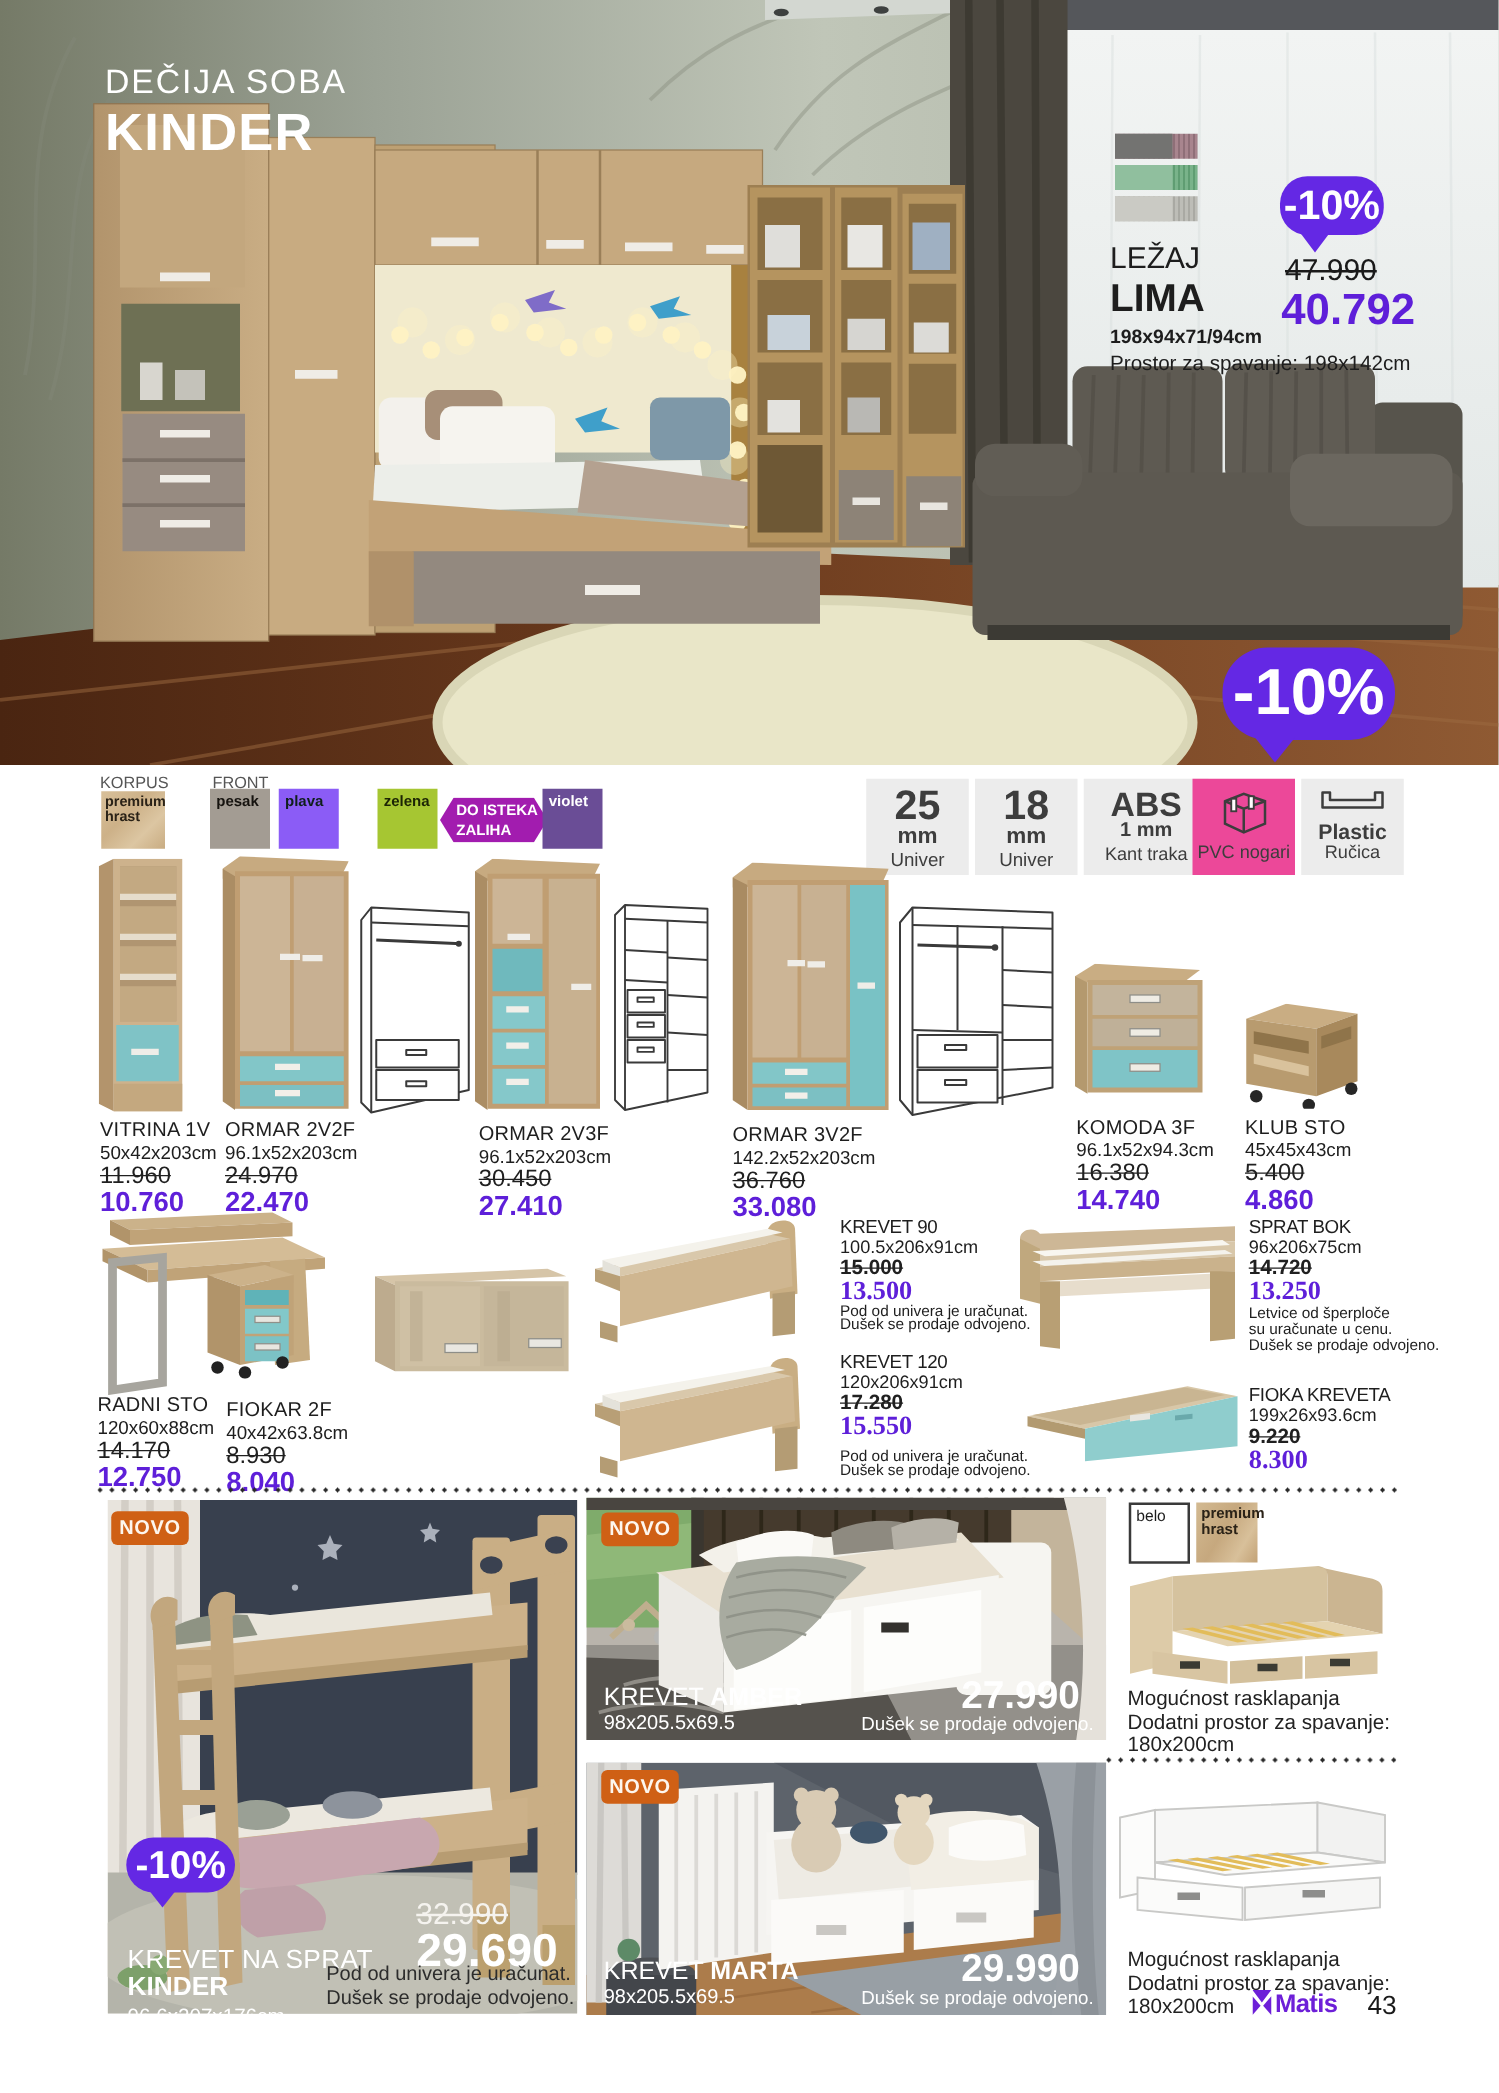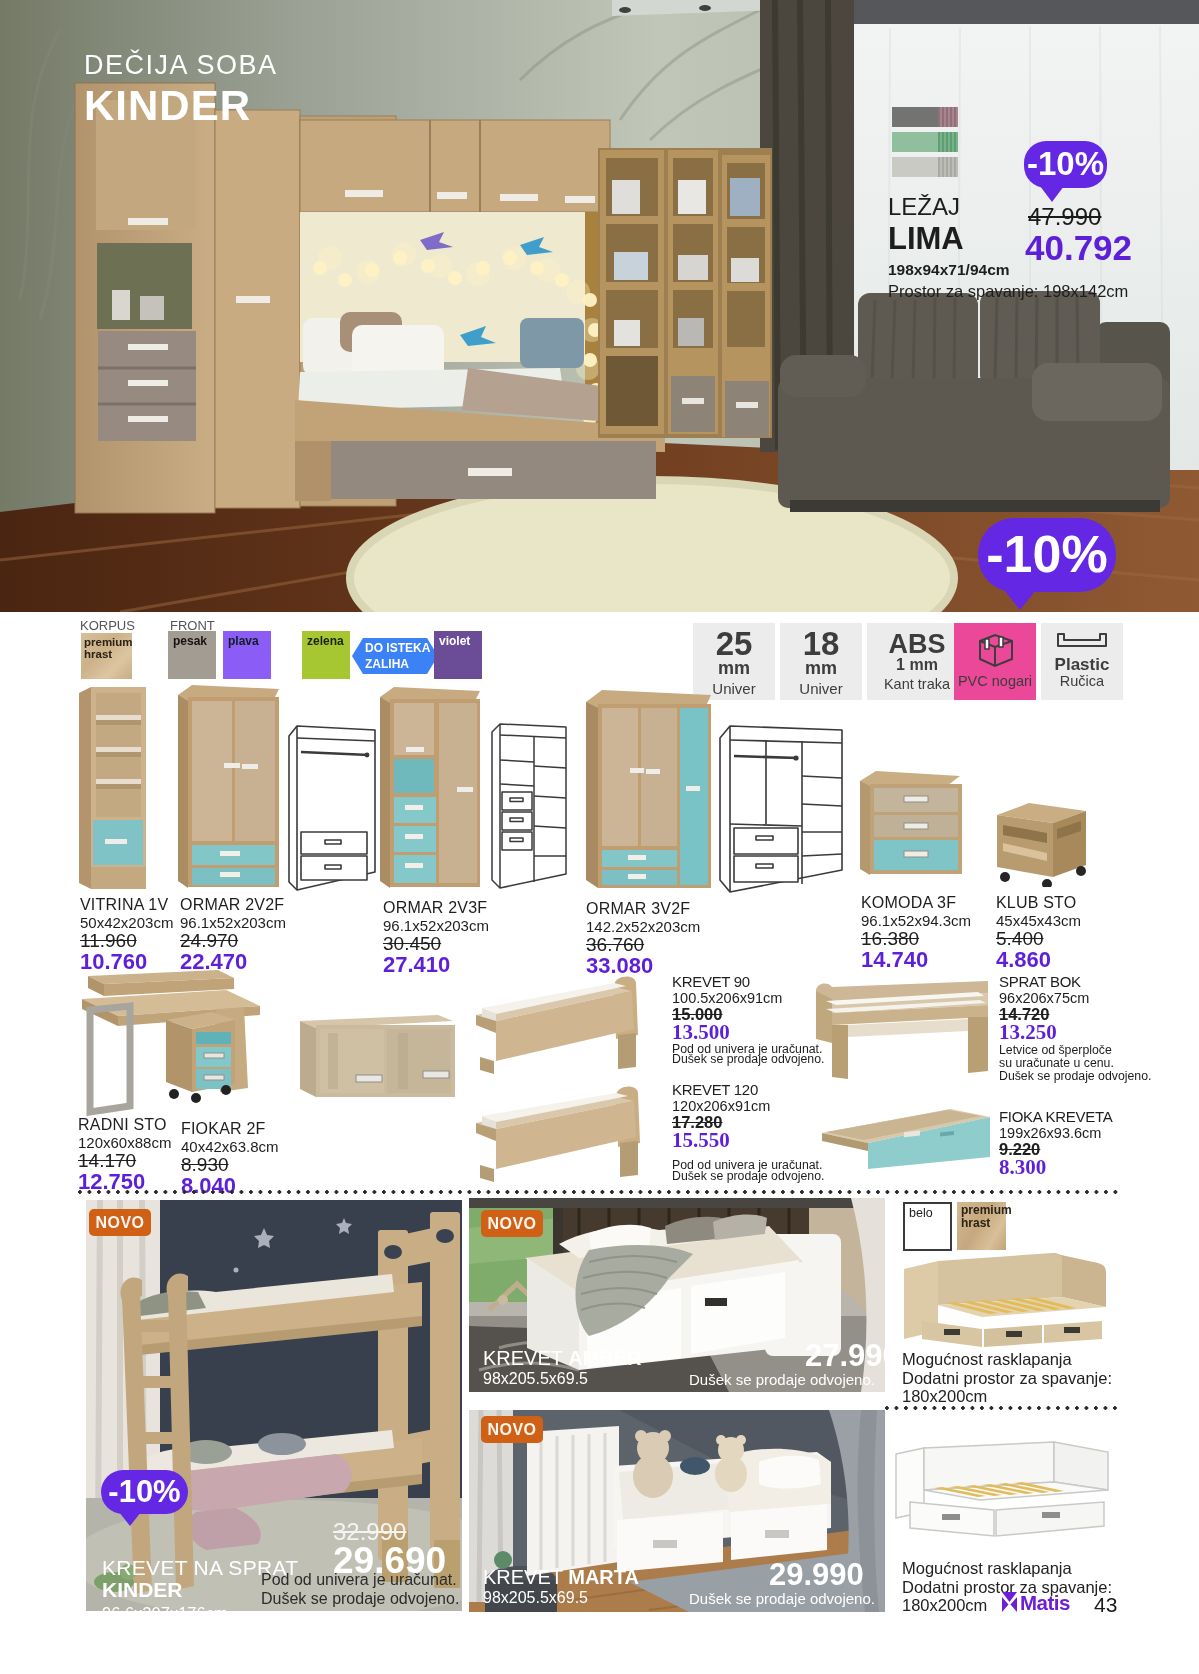--- a/index.html
+++ b/index.html
@@ -279,21 +279,21 @@
 <div class="abs" style="left:81px;top:633px;width:51px;height:46px;background:linear-gradient(135deg,#d8c09a 0,#cdb188 40%,#dcc6a2 70%,#c9ac82 100%);color:#2a2217;font-size:11.5px;font-weight:700;line-height:12px;padding-top:3px;padding-left:3px;box-sizing:border-box;">premium hrast</div>
 
 <div class="abs" style="left:170px;top:618px;font-size:13px;color:#555;">FRONT</div>
 
 <div class="abs" style="left:168px;top:631px;width:48px;height:48px;background:#a39c93;color:#16130f;font-size:12px;font-weight:700;padding:3px 0 0 5px;box-sizing:border-box;">pesak</div>
 
 <div class="abs" style="left:223px;top:631px;width:48px;height:48px;background:#8b5cf6;color:#0f1f1c;font-size:12px;font-weight:700;padding:3px 0 0 5px;box-sizing:border-box;">plava</div>
 
 <div class="abs" style="left:302px;top:631px;width:48px;height:48px;background:#a6c632;color:#1c2405;font-size:12px;font-weight:700;padding:3px 0 0 5px;box-sizing:border-box;">zelena</div>
 
-<div class="abs" style="left:352px;top:638px;width:86px;height:36px;background:#3b82f6;color:#fff;font-size:12px;font-weight:700;line-height:15.5px;padding:3px 0 0 13px;box-sizing:border-box;clip-path:polygon(0 50%,11px 0,calc(100% - 11px) 0,100% 50%,calc(100% - 11px) 100%,11px 100%);">DO ISTEKA<br>ZALIHA</div>
+<div class="abs" style="left:352px;top:638px;width:86px;height:36px;background:#a21caf;color:#fff;font-size:12px;font-weight:700;line-height:15.5px;padding:3px 0 0 13px;box-sizing:border-box;clip-path:polygon(0 50%,11px 0,calc(100% - 11px) 0,100% 50%,calc(100% - 11px) 100%,11px 100%);">DO ISTEKA<br>ZALIHA</div>
 
 <div class="abs" style="left:434px;top:631px;width:48px;height:48px;background:#6a4d96;color:#fff;font-size:12px;font-weight:700;padding:3px 0 0 5px;box-sizing:border-box;">violet</div>
 
 <div class="abs" style="left:693px;top:623px;width:82px;height:77px;background:#ececec;text-align:center;color:#3d3d3d;">
   <div style="font-size:33px;font-weight:700;line-height:30px;margin-top:6px;">25</div>
   <div style="font-size:18px;font-weight:700;line-height:18px;">mm</div>
   <div style="font-size:15px;margin-top:3px;">Univer</div>
 </div>
 
 <div class="abs" style="left:780px;top:623px;width:82px;height:77px;background:#ececec;text-align:center;color:#3d3d3d;">
@@ -837,21 +837,21 @@
 
   <path d="M382,0 L416,0 L416,194 L392,194 C402,130 398,60 382,0 Z" fill="#e5e1da"></path>
 </svg>
 </div>
 
 <div class="abs" style="left:481px;top:1210px;width:62px;height:27px;background:#cf6015;border-radius:5px;color:#fdf6ee;font-size:16px;font-weight:700;text-align:center;line-height:27px;letter-spacing:.5px;">NOVO</div>
 
 <div class="abs" style="left:483px;top:1347px;color:#fff;font-size:20px;">KREVET <b>AMBER</b></div>
 <div class="abs" style="left:483px;top:1370px;color:#fff;font-size:16px;">98x205.5x69.5</div>
 
-<div class="abs" style="left:769px;top:1338px;color:#fff;font-size:31px;font-weight:700;margin-left:36px;">27.990</div>
+<div class="abs" style="left:769px;top:1338px;color:#fff;font-size:31px;font-weight:700;">27.990</div>
 <div class="abs" style="left:689px;top:1371px;color:#fff;font-size:15px;">Dušek se prodaje odvojeno.</div>
 
 <div class="abs" style="left:903px;top:1202px;width:49px;height:49px;background:#fff;border:2px solid #3a3a3a;box-sizing:border-box;color:#1c1c1c;font-size:12.5px;padding:2px 0 0 4px;">belo</div>
 
 <div class="abs" style="left:957px;top:1202px;width:49px;height:48px;background:linear-gradient(120deg,#d3ba92 0,#c6a87e 45%,#d8c09a 75%,#c3a276 100%);color:#2a2217;font-size:12px;font-weight:700;line-height:13px;padding:2px 0 0 4px;box-sizing:border-box;">premium hrast</div>
 
 <div class="abs" style="left:902px;top:1251px;">
 <svg width="208" height="98" viewBox="0 0 208 98">
   <path d="M2,18 L36,10 L36,80 L2,88 Z" fill="#ddcba8"></path>
   <path d="M36,10 L150,2 C158,2 160,4 160,10 L160,46 L36,54 Z" fill="#d5c29e"></path>

